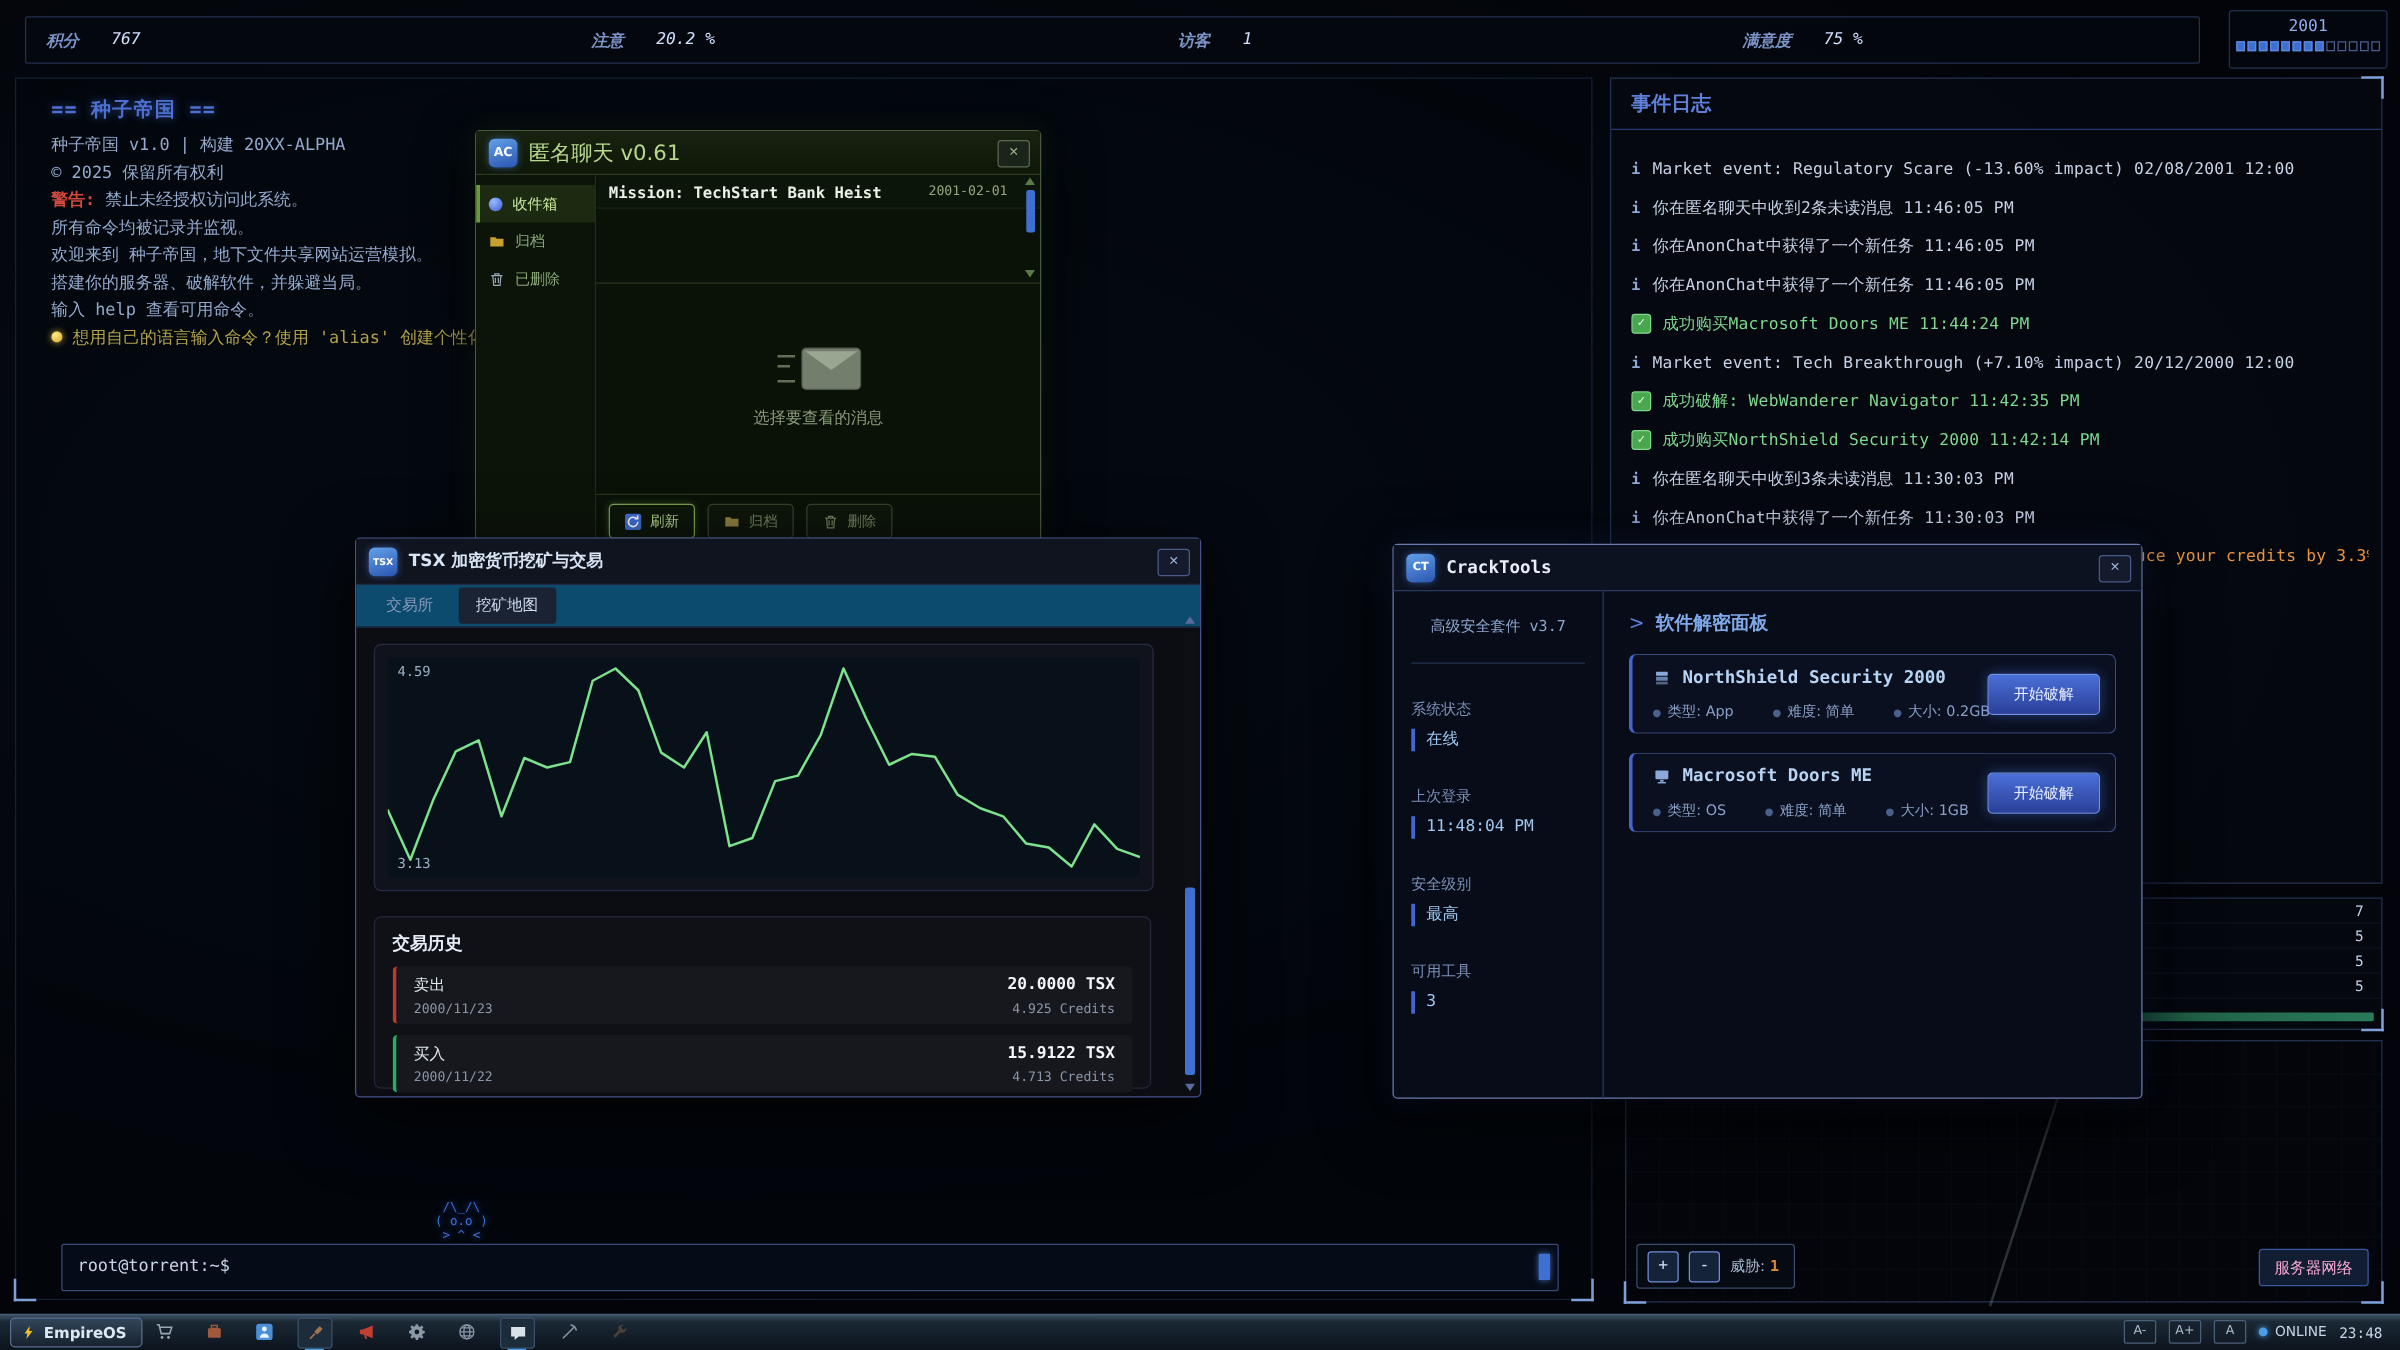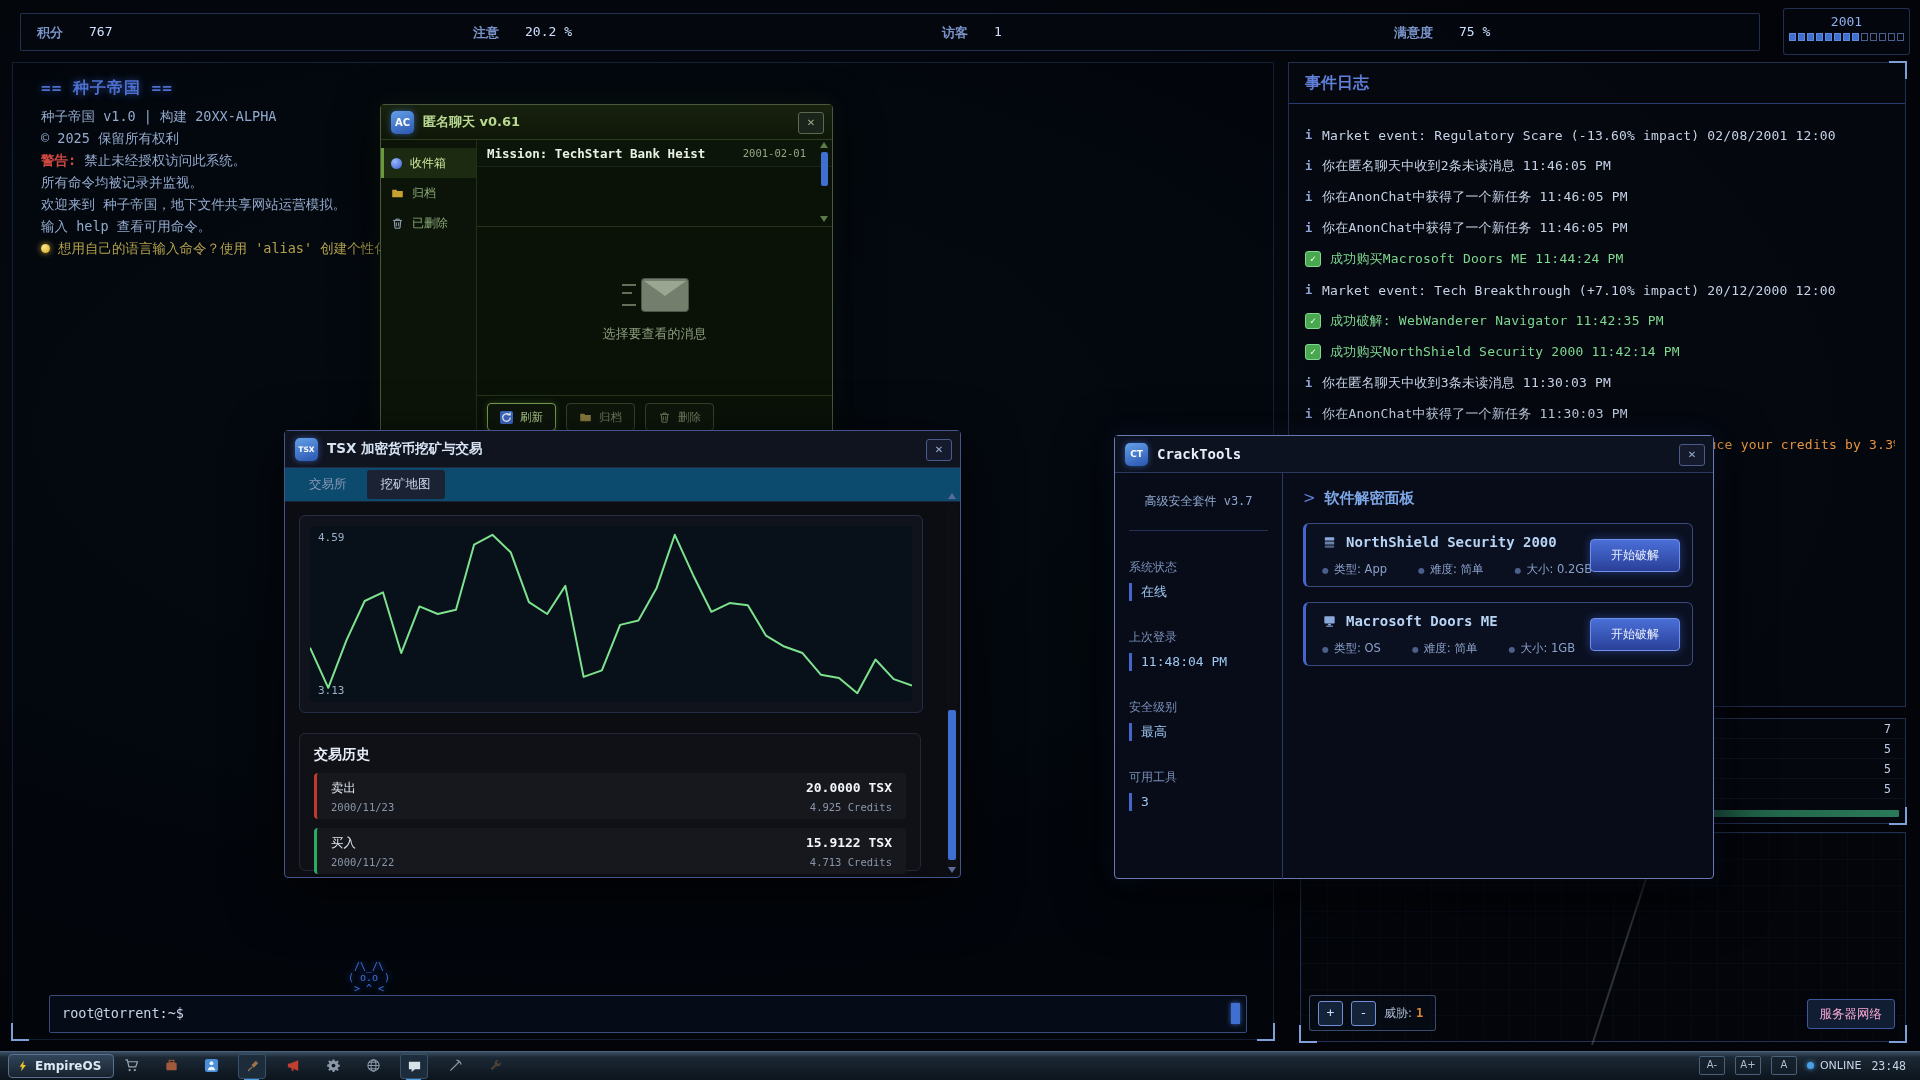--- a/index.html
+++ b/index.html
@@ -8,21 +8,21 @@
     radial-gradient(ellipse at 30% 40%, rgba(10,20,35,.45), rgba(2,4,9,.9) 70%),#030508;}
   .mono{font-family:"DejaVu Sans Mono","Liberation Mono",monospace;}
   .panel{position:absolute;border:1px solid rgba(70,100,165,.45);background:rgba(5,9,17,.55);box-sizing:border-box;}
   .bracket{position:absolute;width:16px;height:16px;}
   .bl{border-left:2px solid #7f9fd8;border-bottom:2px solid #7f9fd8;left:-2px;bottom:-2px;}
   .br{border-right:2px solid #7f9fd8;border-bottom:2px solid #7f9fd8;right:-2px;bottom:-2px;}
   .tr{border-right:2px solid #7f9fd8;border-top:2px solid #7f9fd8;right:-2px;top:-2px;}
 
   
   #topbar{left:20px;top:13px;width:1740px;height:38px;border-radius:2px;}
-  .stat{position:absolute;top:10px;font-size:13px;display:flex;gap:26px;}
+  .stat{position:absolute;top:10px;font-size:13px;display:flex;gap:26px;font-style:italic;}
   .stat .lb{color:#7a93c8;font-weight:bold;}
   .stat .vl{color:#cfe0ff;}
   #yearbox{left:1783px;top:8px;width:127px;height:47px;border-radius:3px;text-align:center;}
   #year-val{color:#8fb0f0;font-size:13px;margin-top:5px;}
   #year-blocks{display:flex;gap:2px;justify-content:center;margin-top:4px;}
   #year-blocks span{width:7px;height:8px;border:1px solid #4a5f8f;box-sizing:border-box;}
   #year-blocks span.filled{background:#3f6fd0;border-color:#5a8ae0;}
 
   
   #leftpanel{left:12px;top:62px;width:1262px;height:978px;border-color:rgba(60,90,150,.3);background:rgba(4,8,14,.35);}
@@ -72,21 +72,21 @@
   
   .win{position:absolute;box-sizing:border-box;border-radius:4px;}
   .titlebar{position:relative;height:34px;display:flex;align-items:center;gap:9px;padding:0 10px;}
   .appicon{width:23px;height:23px;border-radius:5px;background:linear-gradient(160deg,#63a0e8,#2a55b0);color:#fff;font-weight:bold;text-align:center;box-shadow:0 0 6px rgba(80,140,255,.5);}
   .closebtn{position:absolute;right:8px;top:7px;width:24px;height:20px;border-radius:3px;text-align:center;line-height:19px;font-size:10px;}
 
   
   #chatwin{left:380px;top:104px;width:453px;height:334px;background:#0a1109;border:1px solid #49583d;box-shadow:0 14px 45px rgba(0,0,0,.75),0 0 22px rgba(110,190,80,.10);z-index:6;}
   #chatwin .titlebar{background:linear-gradient(#18220f,#0f1708);border-bottom:1px solid #2c3a20;}
   #chatwin .appicon{font-size:10px;line-height:23px;}
-  #chat-title{color:#b8d890;font-size:13px;font-weight:bold;}
+  #chat-title{color:#b8d890;font-size:17px;font-weight:normal;}
   #chatwin .closebtn{border:1px solid #5a6a50;background:#1a241a;color:#9ab08a;}
   #chat-body{display:flex;height:298px;}
   #chat-side{width:95px;background:#0c1409;border-right:1px solid #222e18;padding-top:8px;}
   .chat-tab{height:30px;display:flex;align-items:center;gap:8px;padding-left:10px;color:#8aa878;font-size:12px;}
   .chat-tab.active{background:#1b2a10;border-left:3px solid #6a9a3a;padding-left:7px;color:#cdeaa0;}
   .dot-icon{width:11px;height:11px;border-radius:50%;background:radial-gradient(circle at 35% 30%,#9ab8ff,#3a5fd0);}
   .tab-svg{width:13px;height:13px;}
   #chat-main{flex:1;position:relative;background:#0a1208;}
   #msg-list{position:relative;height:86px;border-bottom:1px solid #27331c;overflow:hidden;}
   .msg-row{position:relative;padding:6px 24px 5px 10px;border-bottom:1px solid #1b2614;background:#0c150a;}
@@ -220,20 +220,21 @@
   <div id="leftpanel" class="panel">
     <span class="bracket bl"></span>
     <span class="bracket br"></span>
     <div id="terminal-lines" class="mono">
       <div class="t-title">== 种子帝国 ==</div>
     <div class="t-line"><span>种子帝国 v1.0 | 构建 20XX-ALPHA</span></div>
         <div class="t-line"><span>© 2025 保留所有权利</span></div>
         <div class="t-line"><span class="warn-prefix">警告:</span><span> 禁止未经授权访问此系统。</span></div>
         <div class="t-line"><span>所有命令均被记录并监视。</span></div>
         <div class="t-line"><span>欢迎来到 种子帝国，地下文件共享网站运营模拟。</span></div>
+        <div class="t-line"><span>搭建你的服务器、破解软件，并躲避当局。</span></div>
         <div class="t-line"><span>输入 help 查看可用命令。</span></div>
         <div class="t-line tip"><span class="bulb-icon"></span><span>想用自己的语言输入命令？使用 'alias' 创建个性化快捷方式。</span></div>
       </div>
     <pre id="cat-art" class="mono"> /\_/\
 ( o.o )
  &gt; ^ &lt;</pre>
     <div id="term-input">
       <span id="term-prompt" class="mono">root@torrent:~$</span>
       <span id="term-cursor"></span>
     </div>

